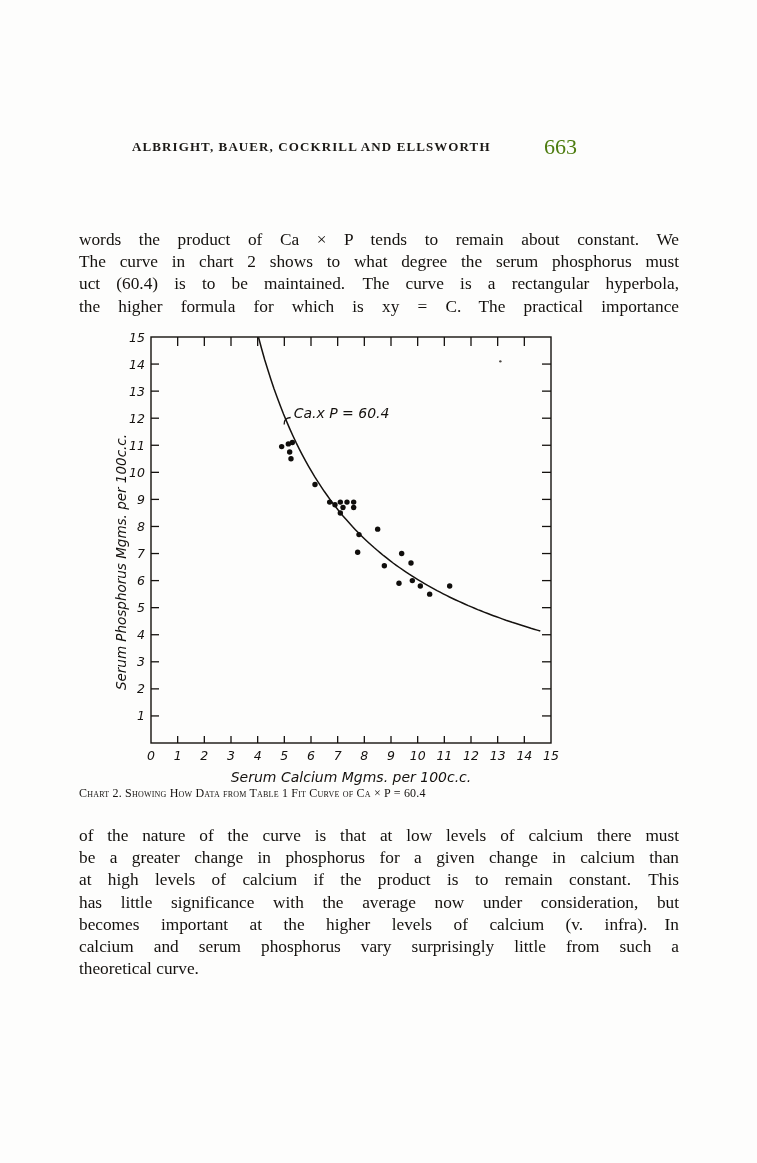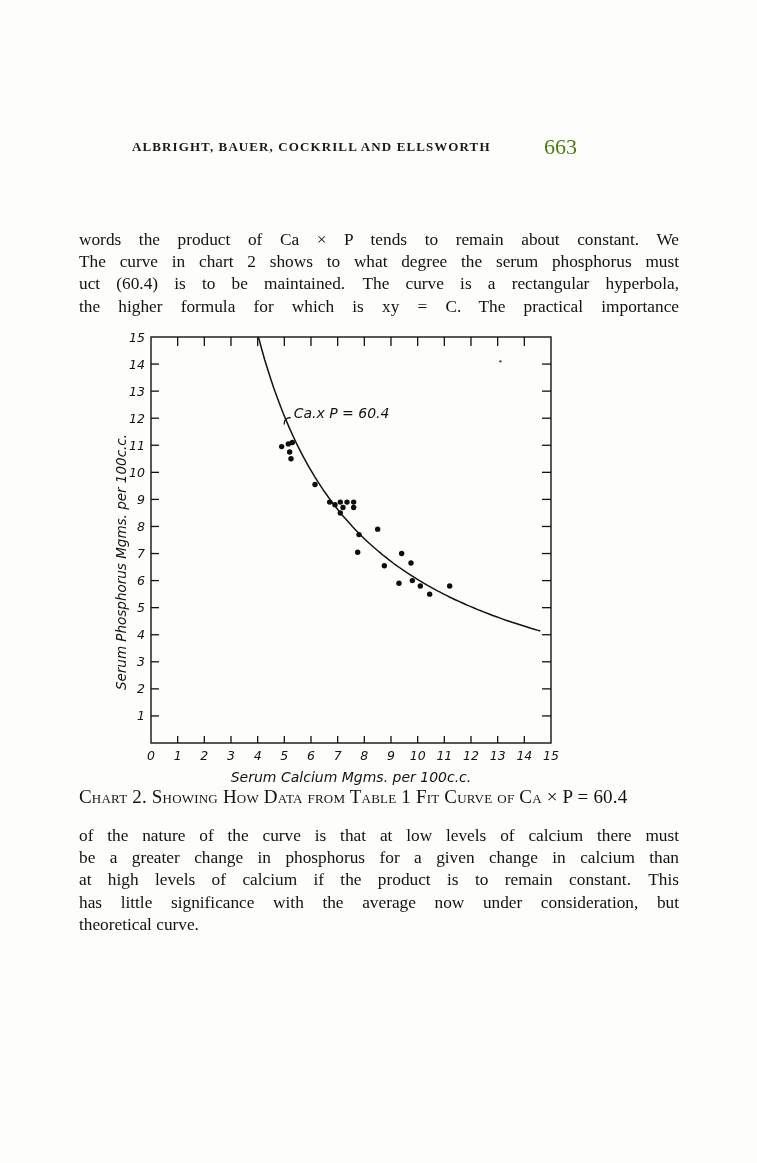--- a/index.html
+++ b/index.html
@@ -32,21 +32,21 @@
   .tline{
     text-align:justify;
     text-align-last:justify;
     height:22.2px;overflow:visible;white-space:nowrap;
   }
   .tline.last{text-align-last:left;}
   .it{}
   .chart-wrap{position:absolute;left:95px;top:330px;width:475px;height:455px;}
   .caption{
     position:absolute;left:79px;top:786px;width:620px;
-    font-size:19px;
+    font-size:12px;
     font-variant-caps:small-caps;
     letter-spacing:0.2px;
     color:#15120f;
     white-space:nowrap;
   }
 </style>
 </head>
 <body>
 
 <div class="page">
@@ -192,16 +192,18 @@
       <text transform="translate(31,232) rotate(-90)" fill="#15120f" font-family="DejaVu Sans, sans-serif" font-size="13.5" font-style="italic" text-anchor="middle">Serum Phosphorus Mgms. per 100c.c.</text>
     </svg>
 
   <div class="caption">Chart 2. Showing How Data from Table 1 Fit Curve of Ca × P = 60.4</div>
 
   <div class="para p2">
     <div class="tline">of the nature of the curve is that at low levels of calcium there must</div>
     <div class="tline">be a greater change in phosphorus for a given change in calcium than</div>
     <div class="tline">at high levels of calcium if the product is to remain constant. This</div>
     <div class="tline">has little significance with the average now under consideration, but</div>
+    <div class="tline">becomes important at the higher levels of calcium (v. infra). In</div>
+    <div class="tline">calcium and serum phosphorus vary surprisingly little from such a</div>
     <div class="tline last">theoretical curve.</div>
   </div>
 
 </div>
 
 </body></html>

